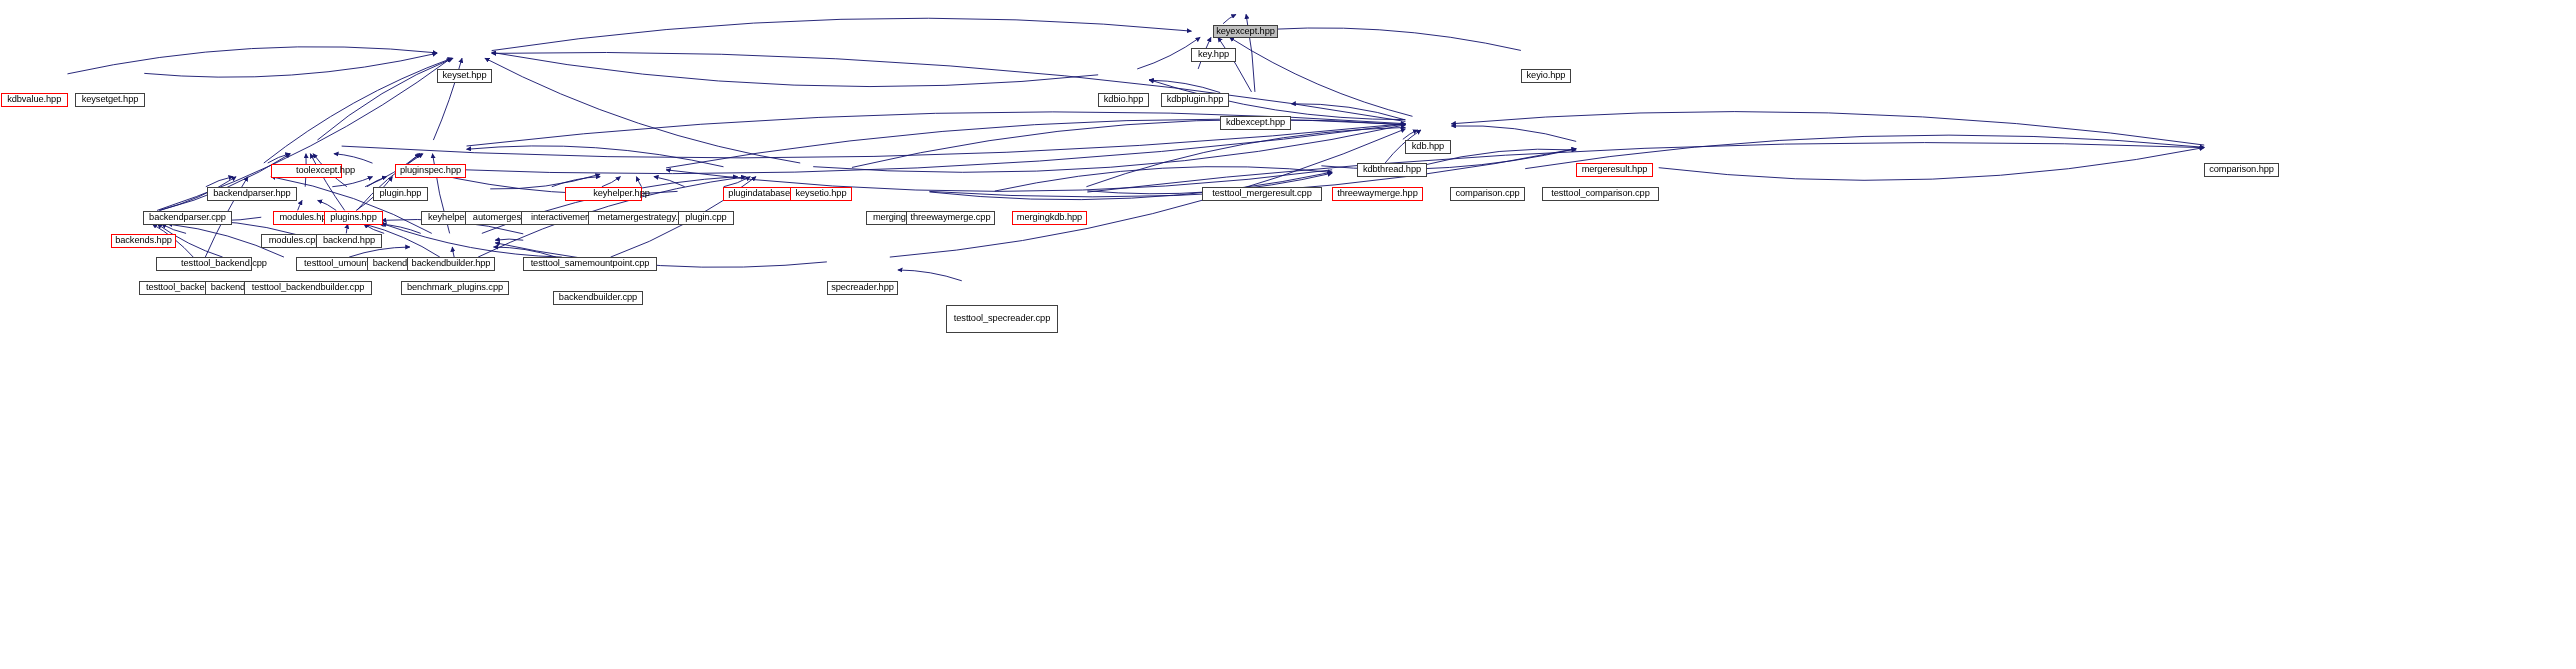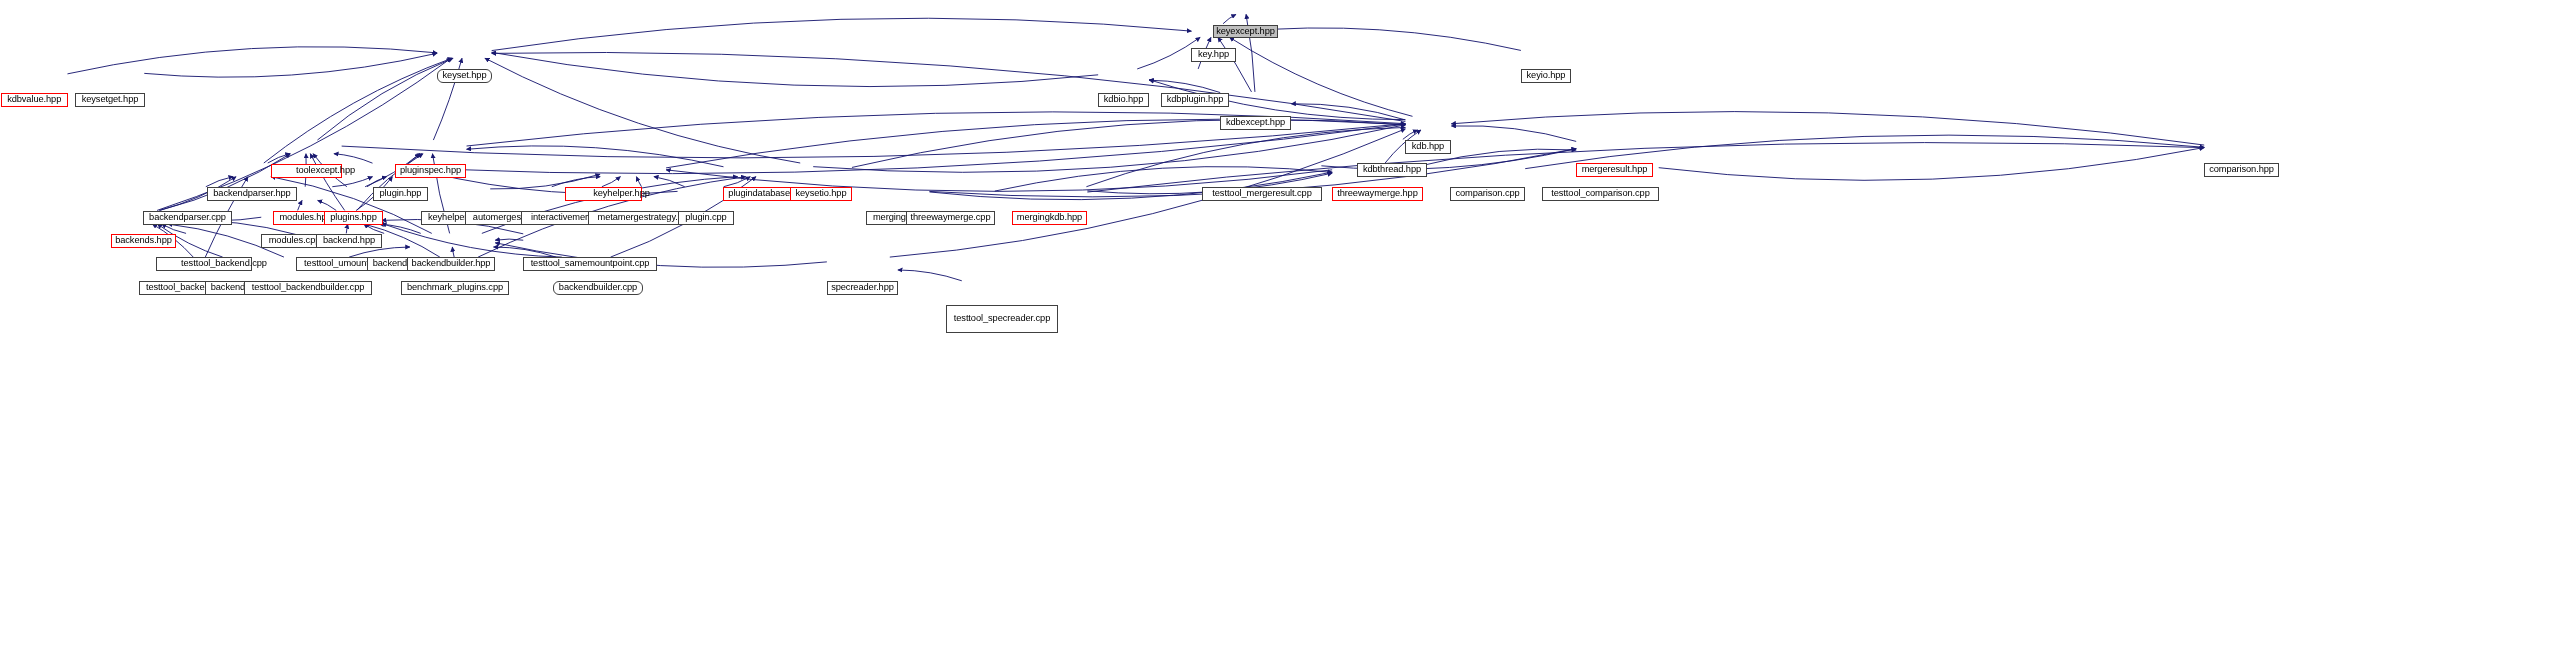--- a/index.html
+++ b/index.html
@@ -162,21 +162,21 @@
       </g>
   </svg>
 
   <div id="node-layer">
       <div class="node root" style="left: 1213px; top: 0.7px; width: 65px; height: 13.6px;">
         <span class="node-label">keyexcept.hpp</span>
       </div>
       <div class="node" style="left: 1191px; top: 24px; width: 45px; height: 13.6px;">
         <span class="node-label">key.hpp</span>
       </div>
-      <div class="node" style="left: 437px; top: 45px; width: 55px; height: 13.6px; border-radius: 6px;">
+      <div class="node" style="left: 437px; top: 45px; width: 55px; height: 13.6px;">
         <span class="node-label">keyset.hpp</span>
       </div>
       <div class="node" style="left: 1521px; top: 45px; width: 50px; height: 13.6px;">
         <span class="node-label">keyio.hpp</span>
       </div>
       <div class="node red" style="left: 0.7px; top: 69px; width: 67px; height: 13.6px;">
         <span class="node-label">kdbvalue.hpp</span>
       </div>
       <div class="node" style="left: 75px; top: 69px; width: 70px; height: 13.6px;">
         <span class="node-label">keysetget.hpp</span>
@@ -297,21 +297,21 @@
       </div>
       <div class="node" style="left: 205px; top: 257px; width: 63px; height: 13.6px;">
         <span class="node-label">backend.cpp</span>
       </div>
       <div class="node" style="left: 244px; top: 257px; width: 128px; height: 13.6px;">
         <span class="node-label">testtool_backendbuilder.cpp</span>
       </div>
       <div class="node" style="left: 401px; top: 257px; width: 108px; height: 13.6px;">
         <span class="node-label">benchmark_plugins.cpp</span>
       </div>
-      <div class="node" style="left: 553px; top: 257px; width: 90px; height: 13.6px; border-radius: 6px;">
+      <div class="node" style="left: 553px; top: 267px; width: 90px; height: 13.6px;">
         <span class="node-label">backendbuilder.cpp</span>
       </div>
       <div class="node" style="left: 827px; top: 257px; width: 71px; height: 13.6px;">
         <span class="node-label">specreader.hpp</span>
       </div>
       <div class="node" style="left: 946px; top: 281px; width: 112px; height: 28px;">
         <span class="node-label">testtool_specreader.cpp</span>
       </div>
     </div>
 </div>

